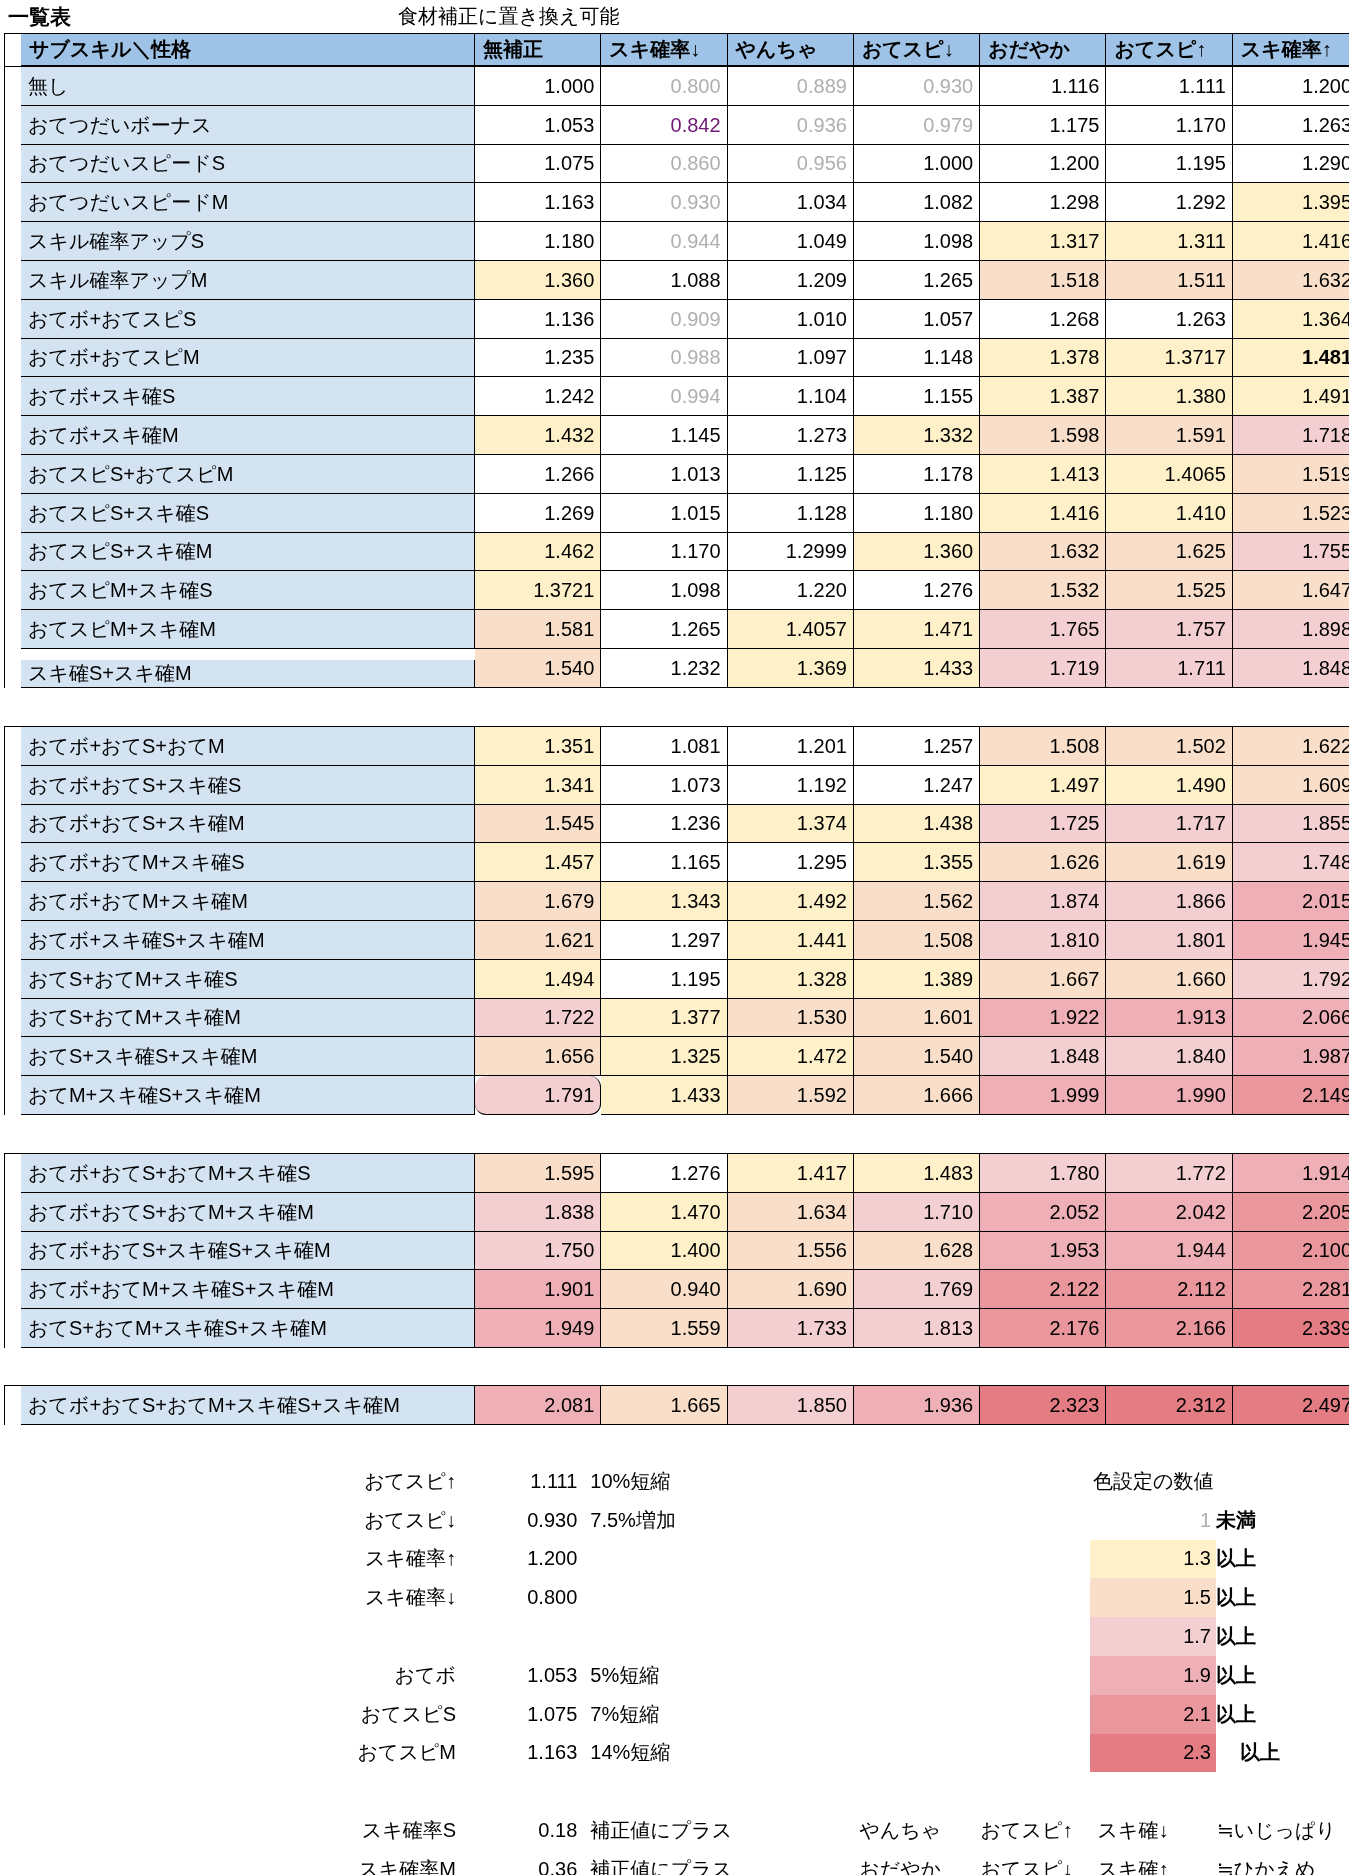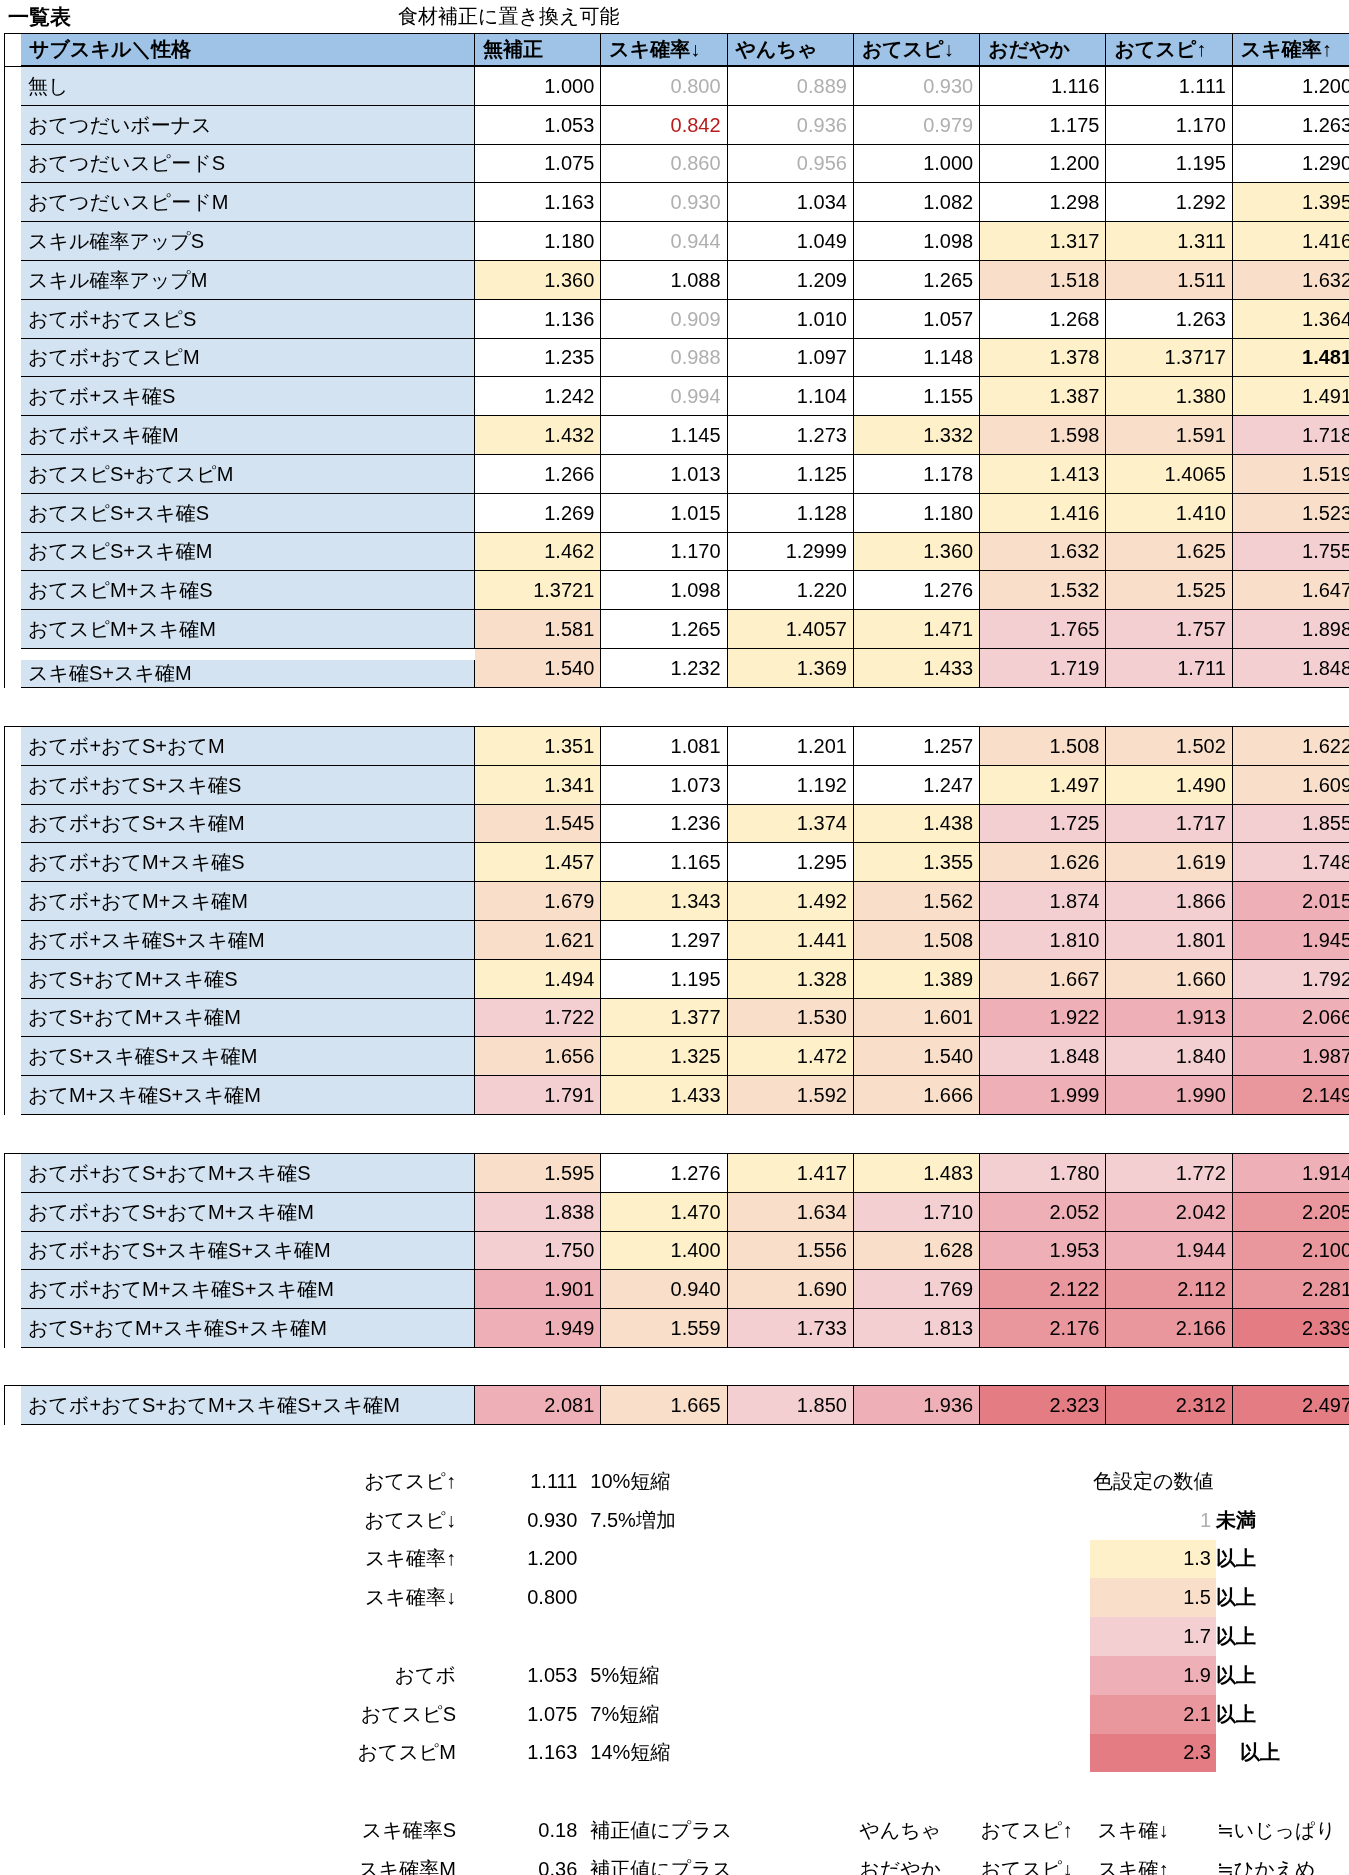--- a/index.html
+++ b/index.html
@@ -73,21 +73,21 @@
       <div class="cell lbl" style="background: rgb(211, 227, 242);">無し</div>
       <div class="cell val">1.000</div>
       <div class="cell val" style="color: rgb(175, 175, 175);">0.800</div>
       <div class="cell val" style="color: rgb(175, 175, 175);">0.889</div>
       <div class="cell val" style="color: rgb(175, 175, 175);">0.930</div>
       <div class="cell val">1.116</div>
       <div class="cell val">1.111</div>
       <div class="cell val">1.200</div>
       <div class="cell lbl" style="background: rgb(211, 227, 242);">おてつだいボーナス</div>
       <div class="cell val">1.053</div>
-      <div class="cell val" style="color: #b91c1c;">0.842</div>
+      <div class="cell val" style="color: #701a75;">0.842</div>
       <div class="cell val" style="color: rgb(175, 175, 175);">0.936</div>
       <div class="cell val" style="color: rgb(175, 175, 175);">0.979</div>
       <div class="cell val">1.175</div>
       <div class="cell val">1.170</div>
       <div class="cell val">1.263</div>
       <div class="cell lbl" style="background: rgb(211, 227, 242);">おてつだいスピードS</div>
       <div class="cell val">1.075</div>
       <div class="cell val" style="color: rgb(175, 175, 175);">0.860</div>
       <div class="cell val" style="color: rgb(175, 175, 175);">0.956</div>
       <div class="cell val">1.000</div>
@@ -266,21 +266,21 @@
       <div class="cell val" style="background: rgb(238, 175, 182);">2.066</div>
       <div class="cell lbl" style="background: rgb(211, 227, 242);">おてS+スキ確S+スキ確M</div>
       <div class="cell val" style="background: rgb(249, 223, 201);">1.656</div>
       <div class="cell val" style="background: rgb(254, 241, 201);">1.325</div>
       <div class="cell val" style="background: rgb(254, 241, 201);">1.472</div>
       <div class="cell val" style="background: rgb(249, 223, 201);">1.540</div>
       <div class="cell val" style="background: rgb(244, 207, 210);">1.848</div>
       <div class="cell val" style="background: rgb(244, 207, 210);">1.840</div>
       <div class="cell val" style="background: rgb(238, 175, 182);">1.987</div>
       <div class="cell lbl" style="background: rgb(211, 227, 242);">おてM+スキ確S+スキ確M</div>
-      <div class="cell val" style="background: rgb(244, 207, 210);">1.791</div>
+      <div class="cell val" style="background: rgb(244, 207, 210); border-radius: 11px;">1.791</div>
       <div class="cell val" style="background: rgb(254, 241, 201);">1.433</div>
       <div class="cell val" style="background: rgb(249, 223, 201);">1.592</div>
       <div class="cell val" style="background: rgb(249, 223, 201);">1.666</div>
       <div class="cell val" style="background: rgb(238, 175, 182);">1.999</div>
       <div class="cell val" style="background: rgb(238, 175, 182);">1.990</div>
       <div class="cell val" style="background: rgb(233, 150, 157);">2.149</div>
     </div>
     <div class="abs tbl" style="top: 1153px;">
       <div class="cell lbl" style="background: rgb(211, 227, 242);">おてボ+おてS+おてM+スキ確S</div>
       <div class="cell val" style="background: rgb(249, 223, 201);">1.595</div>

